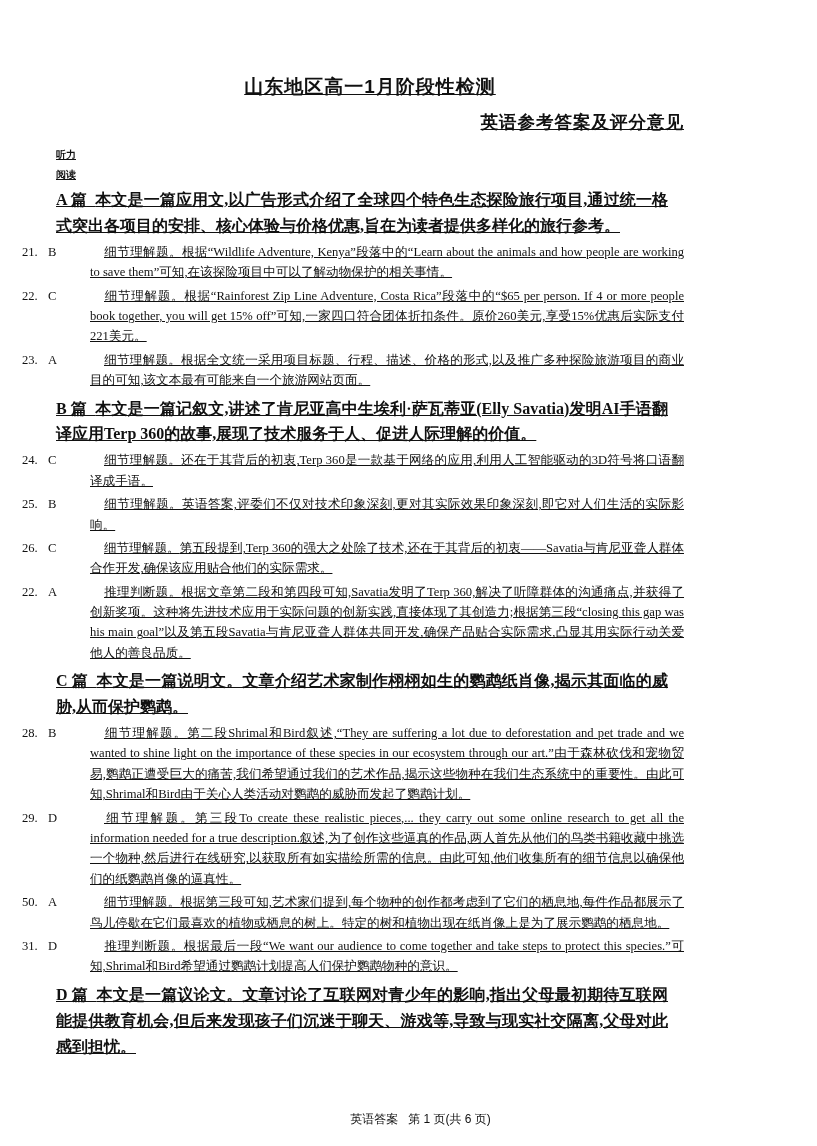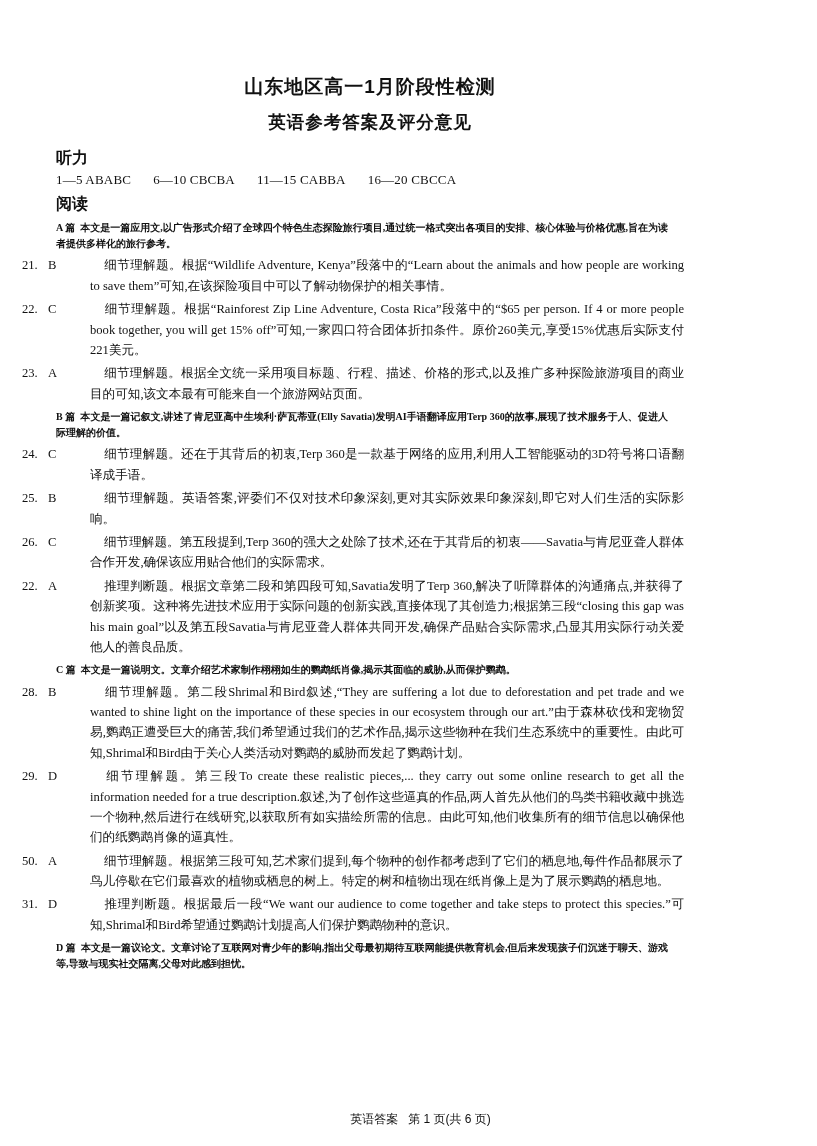--- a/index.html
+++ b/index.html
@@ -14,61 +14,62 @@
     color: #111;
     position: relative;
     overflow: hidden;
   }
   .page {
     width: 740px;
     height: 1146px;
     box-sizing: border-box;
     padding: 56px 56px 0 56px;
     position: relative;
+    text-decoration: underline;
   }
   .title-main {
     text-align: center;
     font-family: "Liberation Sans", sans-serif;
     font-weight: bold;
     font-size: 19px;
     letter-spacing: 1px;
     margin: 18px 0 10px 0;
   }
   .title-sub {
-    text-align: center;
+    text-align: right;
     font-family: "Liberation Sans", sans-serif;
     font-weight: bold;
     font-size: 17.5px;
     letter-spacing: 1px;
     margin: 0 0 14px 0;
   }
   .section-head {
     font-family: "Liberation Sans", sans-serif;
     font-weight: bold;
-    font-size: 16px;
+    font-size: 10px;
     margin: 6px 0 3px 0;
   }
   .answers-line {
     font-size: 13px;
     margin: 2px 0 4px 0;
     letter-spacing: 0.2px;
   }
   .answers-line span.grp { margin-right: 22px; }
   .para {
     font-size: 12.6px;
     line-height: 1.62;
     margin: 3px 0;
     text-align: justify;
   }
   .para.hang {
     padding-left: 34px;
     text-indent: -34px;
   }
   .blk-head {
-    font-size: 10px;
+    font-size: 16px;
     line-height: 1.62;
     font-weight: bold;
     margin: 5px 16px 2px 0;
     text-align: justify;
   }
   .qnum {
     display: inline-block;
     width: 26px;
   }
   .qans {
@@ -88,23 +89,20 @@
 </style>
 </head>
 <body>
 
 <div class="page">
 
   <div class="title-main">山东地区高一1月阶段性检测</div>
   <div class="title-sub">英语参考答案及评分意见</div>
 
   <div class="section-head">听力</div>
-  <div class="answers-line">
-    <span class="grp">1—5 ABABC</span><span class="grp">6—10 CBCBA</span><span class="grp">11—15 CABBA</span><span class="grp">16—20 CBCCA</span>
-  </div>
 
   <div class="section-head">阅读</div>
 
   <div class="blk-head">
     <span>A 篇</span>&nbsp;&nbsp;<span>本文是一篇应用文,以广告形式介绍了全球四个特色生态探险旅行项目,通过统一格式突出各项目的安排、核心体验与价格优惠,旨在为读者提供多样化的旅行参考。</span>
   </div>
   <div class="para hang">
     <span class="qnum">21.</span><span class="qans">B</span><span>细节理解题。</span><span>根据“Wildlife Adventure, Kenya”段落中的“Learn about the animals and how people are working to save them”可知,在该探险项目中可以了解动物保护的相关事情。</span>
   </div>
   <div class="para hang">

